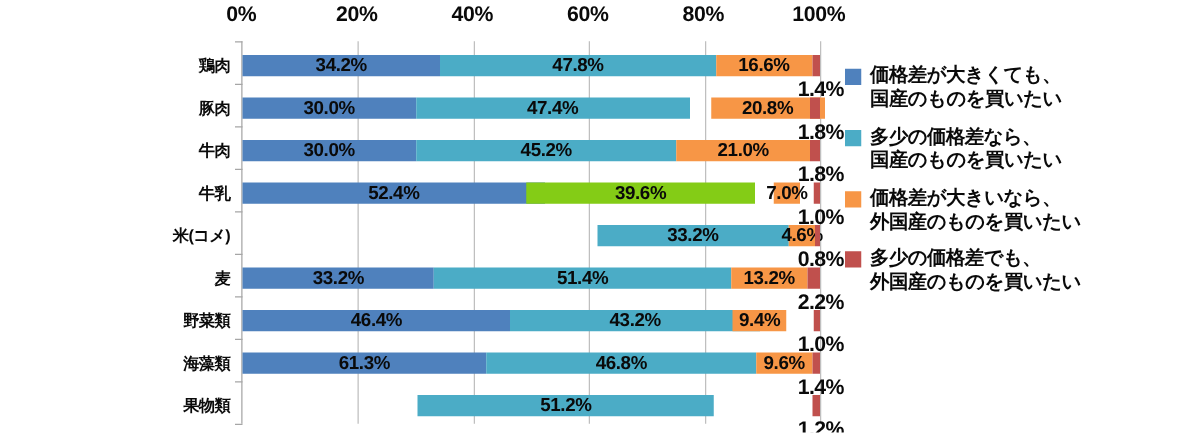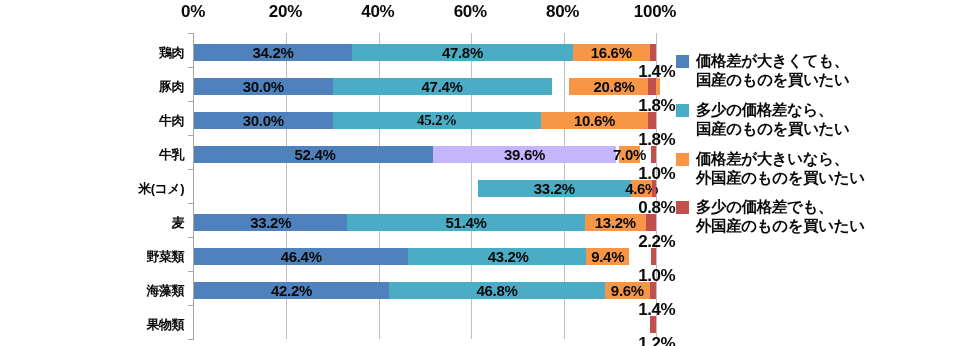--- a/index.html
+++ b/index.html
@@ -187,36 +187,36 @@
         </div>
         <div class="seg" style="left: 453.684px; width: 8.316px; background: rgb(192, 80, 77);"></div>
         <div class="outside-label" style="left: 481px; top: 18px;">1.8%</div>
       </div>
       <div class="axis-tickmark" style="top: 68px;"></div>
       <div class="row" style="top: 79px;">
         <div class="cat-label">牛肉</div>
         <div class="seg" style="left: 0px; width: 138.6px; background: rgb(79, 129, 189);">
           <span class="seg-label">30.0%</span>
         </div>
-        <div class="seg" style="left: 138.6px; width: 208.824px; background: rgb(75, 172, 198); font-family: Liberation Serif, serif;">
+        <div class="seg" style="left: 138.6px; width: 208.824px; background: rgb(75, 172, 198);">
           <span class="seg-label">45.2%</span>
         </div>
         <div class="seg" style="left: 347.424px; width: 106.26px; background: rgb(247, 150, 70);">
-          <span class="seg-label">10.6%</span>
+          <span class="seg-label">21.0%</span>
         </div>
         <div class="seg" style="left: 453.684px; width: 8.316px; background: rgb(192, 80, 77);"></div>
         <div class="outside-label" style="left: 481px; top: 18px;">1.8%</div>
       </div>
       <div class="axis-tickmark" style="top: 102px;"></div>
       <div class="row" style="top: 113px;">
         <div class="cat-label">牛乳</div>
         <div class="seg" style="left: 0px; width: 242.088px; background: rgb(79, 129, 189);">
           <span class="seg-label">52.4%</span>
         </div>
-        <div class="seg" style="left: 239px; width: 182.952px; background: #c4b5fd;">
+        <div class="seg" style="left: 227px; width: 182.952px; background: #84cc16;">
           <span class="seg-label">39.6%</span>
         </div>
         <div class="seg" style="left: 425.04px; width: 21px; background: rgb(247, 150, 70);">
           <span class="seg-label">7.0%</span>
         </div>
         <div class="seg" style="left: 457.38px; width: 4.62px; background: rgb(192, 80, 77);"></div>
         <div class="outside-label" style="left: 481px; top: 18px;">1.0%</div>
       </div>
       <div class="axis-tickmark" style="top: 136px;"></div>
       <div class="row" style="top: 147px; text-decoration: underline;">
@@ -257,37 +257,40 @@
         <div class="seg" style="left: 392px; width: 43.428px; background: rgb(247, 150, 70);">
           <span class="seg-label">9.4%</span>
         </div>
         <div class="seg" style="left: 457.38px; width: 4.62px; background: rgb(192, 80, 77);"></div>
         <div class="outside-label" style="left: 481px; top: 18px;">1.0%</div>
       </div>
       <div class="axis-tickmark" style="top: 238px;"></div>
       <div class="row" style="top: 249px;">
         <div class="cat-label">海藻類</div>
         <div class="seg" style="left: 0px; width: 194.964px; background: rgb(79, 129, 189);">
-          <span class="seg-label">42.2%</span>
+          <span class="seg-label">61.3%</span>
         </div>
         <div class="seg" style="left: 194.964px; width: 216.216px; background: rgb(75, 172, 198);">
           <span class="seg-label">46.8%</span>
         </div>
         <div class="seg" style="left: 411.18px; width: 44.352px; background: rgb(247, 150, 70);">
           <span class="seg-label">9.6%</span>
         </div>
         <div class="seg" style="left: 455.532px; width: 6.468px; background: rgb(192, 80, 77);"></div>
         <div class="outside-label" style="left: 481px; top: 18px;">1.4%</div>
       </div>
       <div class="axis-tickmark" style="top: 272px;"></div>
       <div class="row" style="top: 283px;">
         <div class="cat-label">果物類</div>
         <div class="seg" style="left: 0px; width: 140.448px; background: rgb(79, 129, 189); margin-top: 33px;">
           <span class="seg-label">30.4%</span>
         </div>
+        <div class="seg" style="left: 140.448px; width: 236.544px; background: rgb(75, 172, 198);">
+          <span class="seg-label">51.2%</span>
+        </div>
         <div class="seg" style="left: 376.992px; width: 79.464px; background: rgb(247, 150, 70); margin-top: 40px;">
           <span class="seg-label">17.2%</span>
         </div>
         <div class="seg" style="left: 456.456px; width: 5.544px; background: rgb(192, 80, 77);"></div>
         <div class="outside-label" style="left: 481px; top: 18px;">1.2%</div>
       </div>
       <div class="axis-tickmark" style="top: 306px;"></div>
     </div>
 
   <div class="legend" id="legend">

